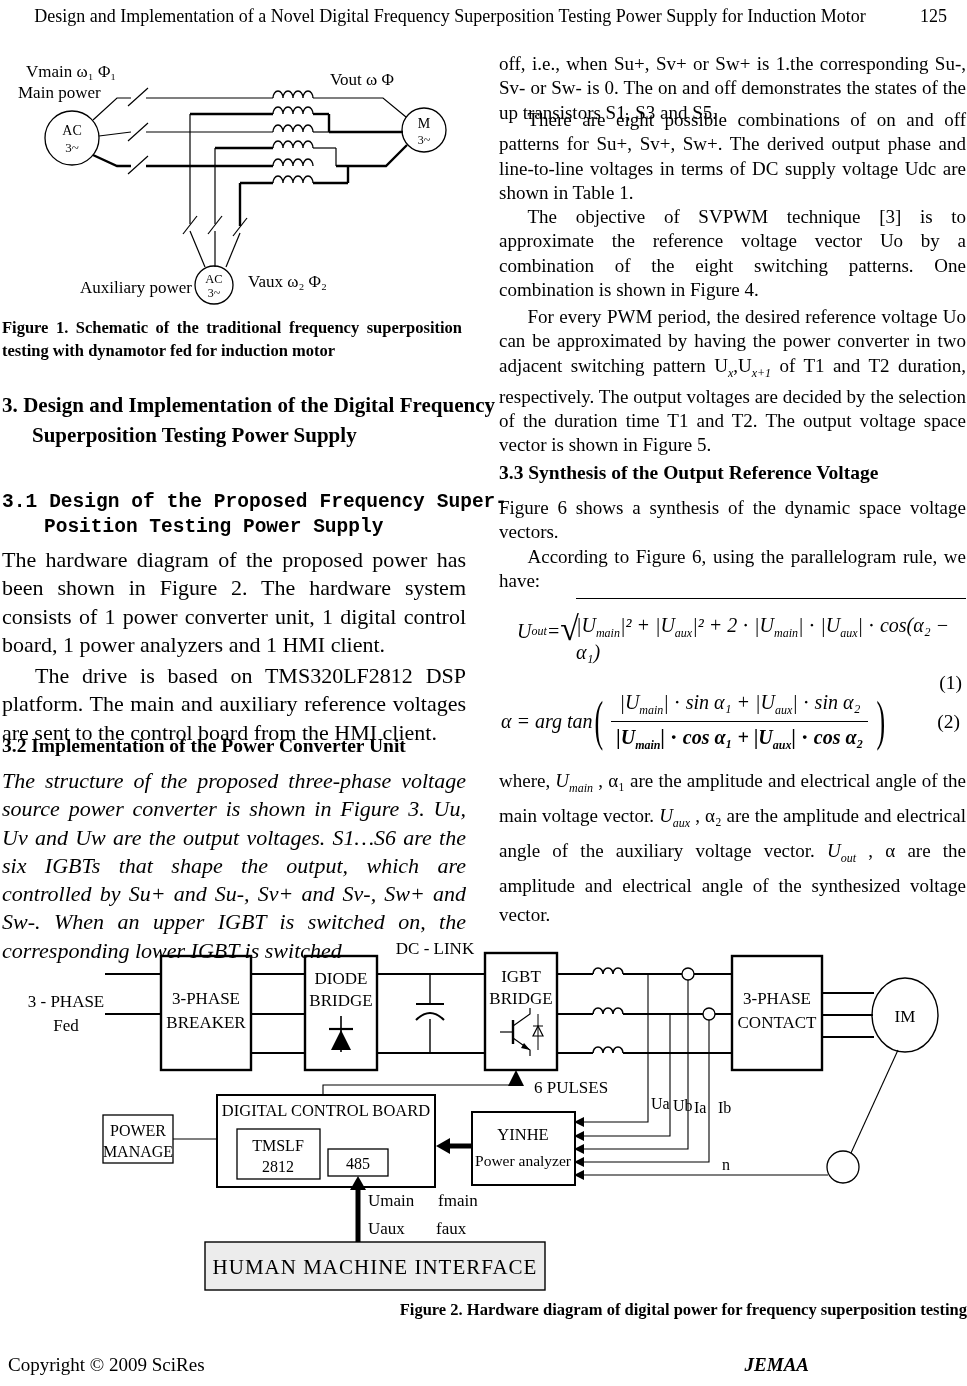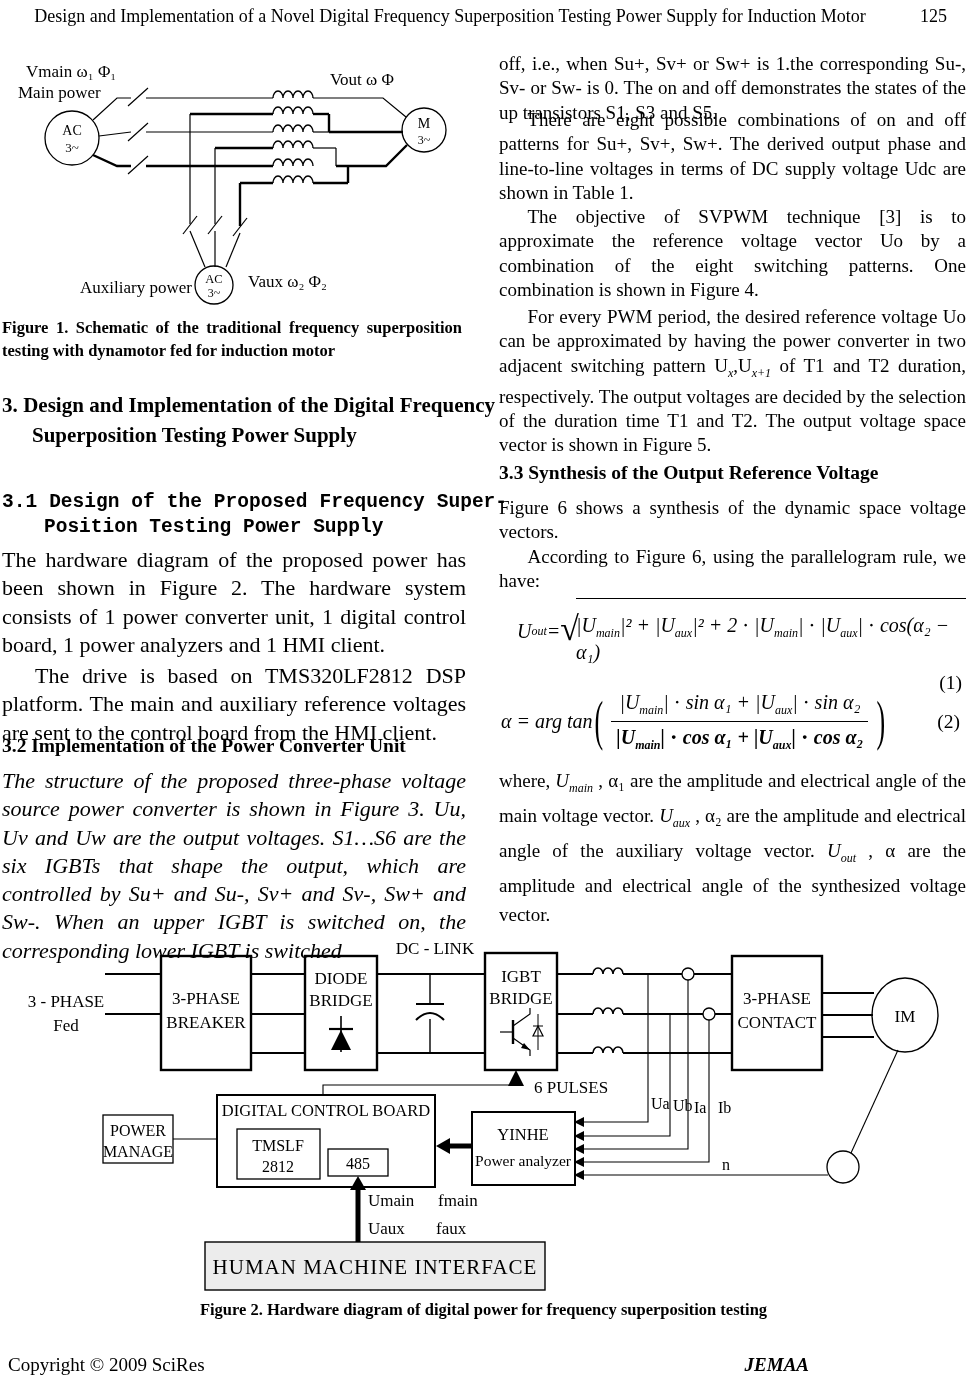--- a/index.html
+++ b/index.html
@@ -51,21 +51,21 @@
   .radbody{border-top:1.6px solid #000;padding-top:14px;display:inline-block;}
   .frac{display:inline-flex;flex-direction:column;align-items:center;vertical-align:middle;margin:0 3px;}
   .frac .fn{border-bottom:1.6px solid #000;padding:0 8px 3px 8px;}
   .frac .fd{padding:3px 8px 0 8px;font-weight:bold;}
   .bigp{display:inline-block;transform:scaleY(2.1);font-size:26px;font-style:normal;margin:0 2px;}
   #eq1 .eqrow{padding-left:18px;}
   #eq2 .eqrow{padding-left:2px;}
   #eq2 .eqnum{margin-left:auto;padding-right:6px;}
   
   #fig2{position:absolute;left:0;top:940px;}
-  #cap2{left:0;top:1300px;width:967px;text-align:center;font-weight:bold;font-size:16.5px;}
+  #cap2{left:0;top:1300px;width:967px;text-align:right;font-weight:bold;font-size:16.5px;}
   
   #ftr{position:absolute;left:8px;top:1354px;width:803px;font-size:19px;}
   #ftr .jr{position:absolute;right:2px;top:0;font-weight:bold;font-style:italic;}
   
   svg text{font-family:"Liberation Serif","DejaVu Serif",serif;fill:#000;}
 </style>
 </head>
 <body>
 
 <div id="page">

